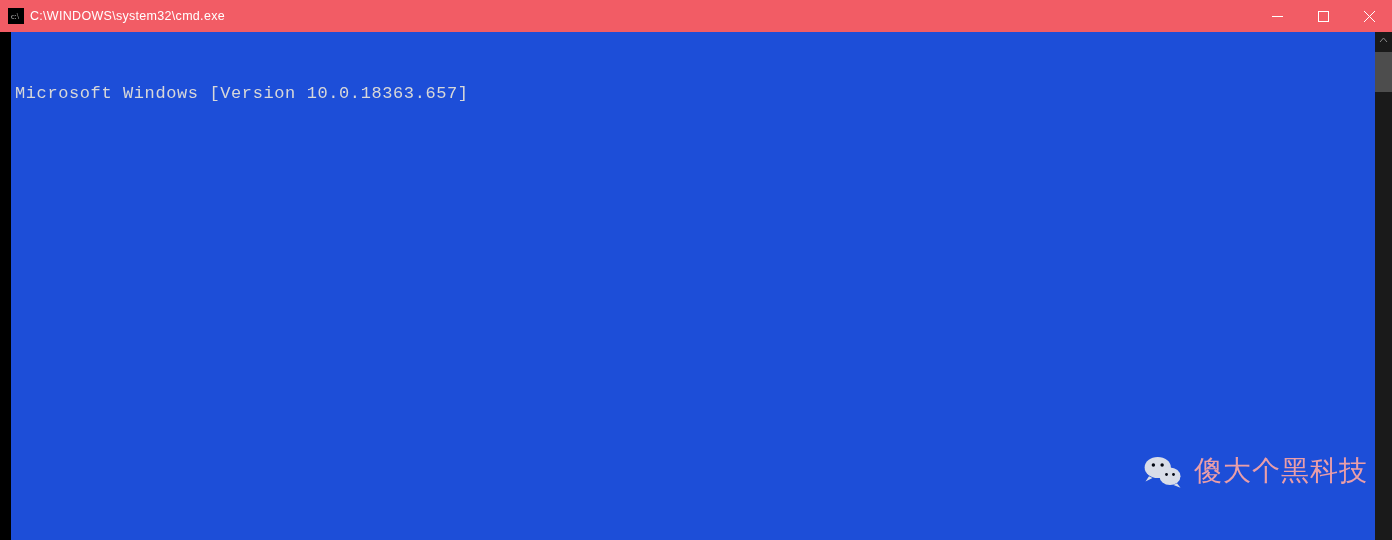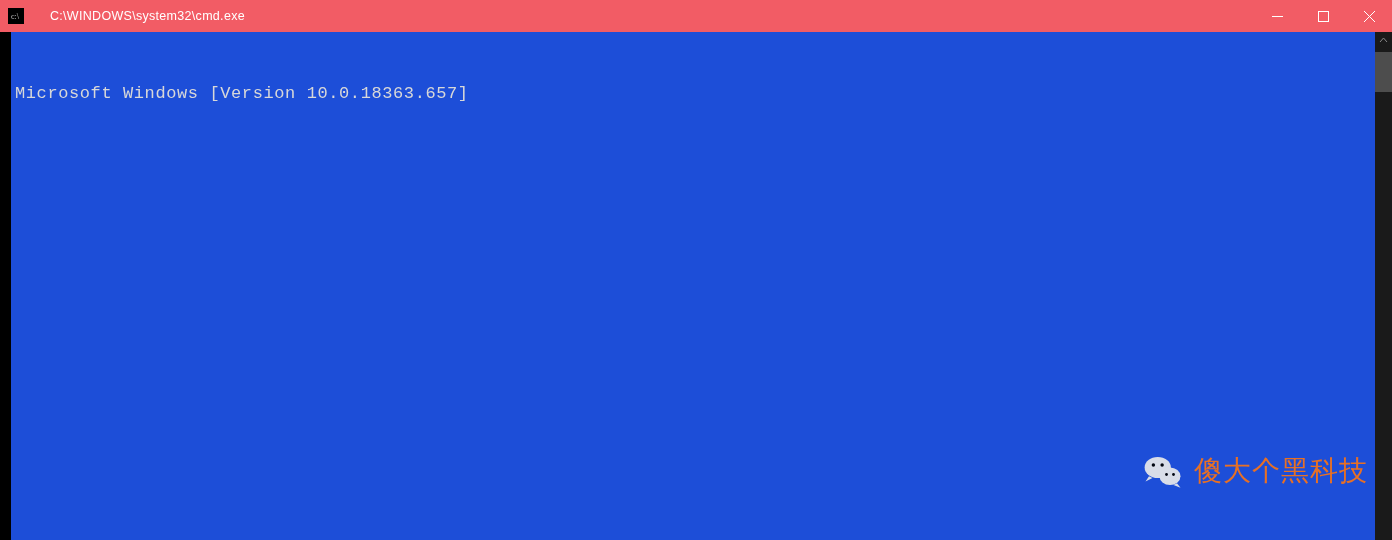--- a/index.html
+++ b/index.html
@@ -27,21 +27,21 @@
   .titlebar .app-icon {
     width: 16px;
     height: 16px;
     margin: 0 6px 0 8px;
     background: #000;
     display: flex;
     align-items: center;
     justify-content: center;
   }
   .titlebar .app-icon svg { width: 12px; height: 12px; }
-  .titlebar .title { flex: 0 0 auto; letter-spacing: 0.3px; margin-left: 20px; }
+  .titlebar .title { flex: 0 0 auto; letter-spacing: 0.3px; }
   .titlebar .spacer { flex: 1 1 auto; }
   .win-btn {
     width: 46px;
     height: 32px;
     display: flex;
     align-items: center;
     justify-content: center;
     color: #fff;
   }
   .win-btn svg { width: 11px; height: 11px; stroke: #fff; stroke-width: 1; fill: none; }
@@ -87,21 +87,21 @@
     top: 20px;
     height: 40px;
     background: #4d4d4d;
   }
   .watermark {
     position: absolute;
     right: 24px;
     bottom: 48px;
     display: flex;
     align-items: center;
-    color: #f97316;
+    color: #fca5a5;
     font-family: Liberation Sans, sans-serif;
     font-size: 28px;
     letter-spacing: 1px;
     opacity: 0.92;
   }
   .watermark .wechat-icon {
     width: 42px;
     height: 42px;
     margin-right: 10px;
   }

